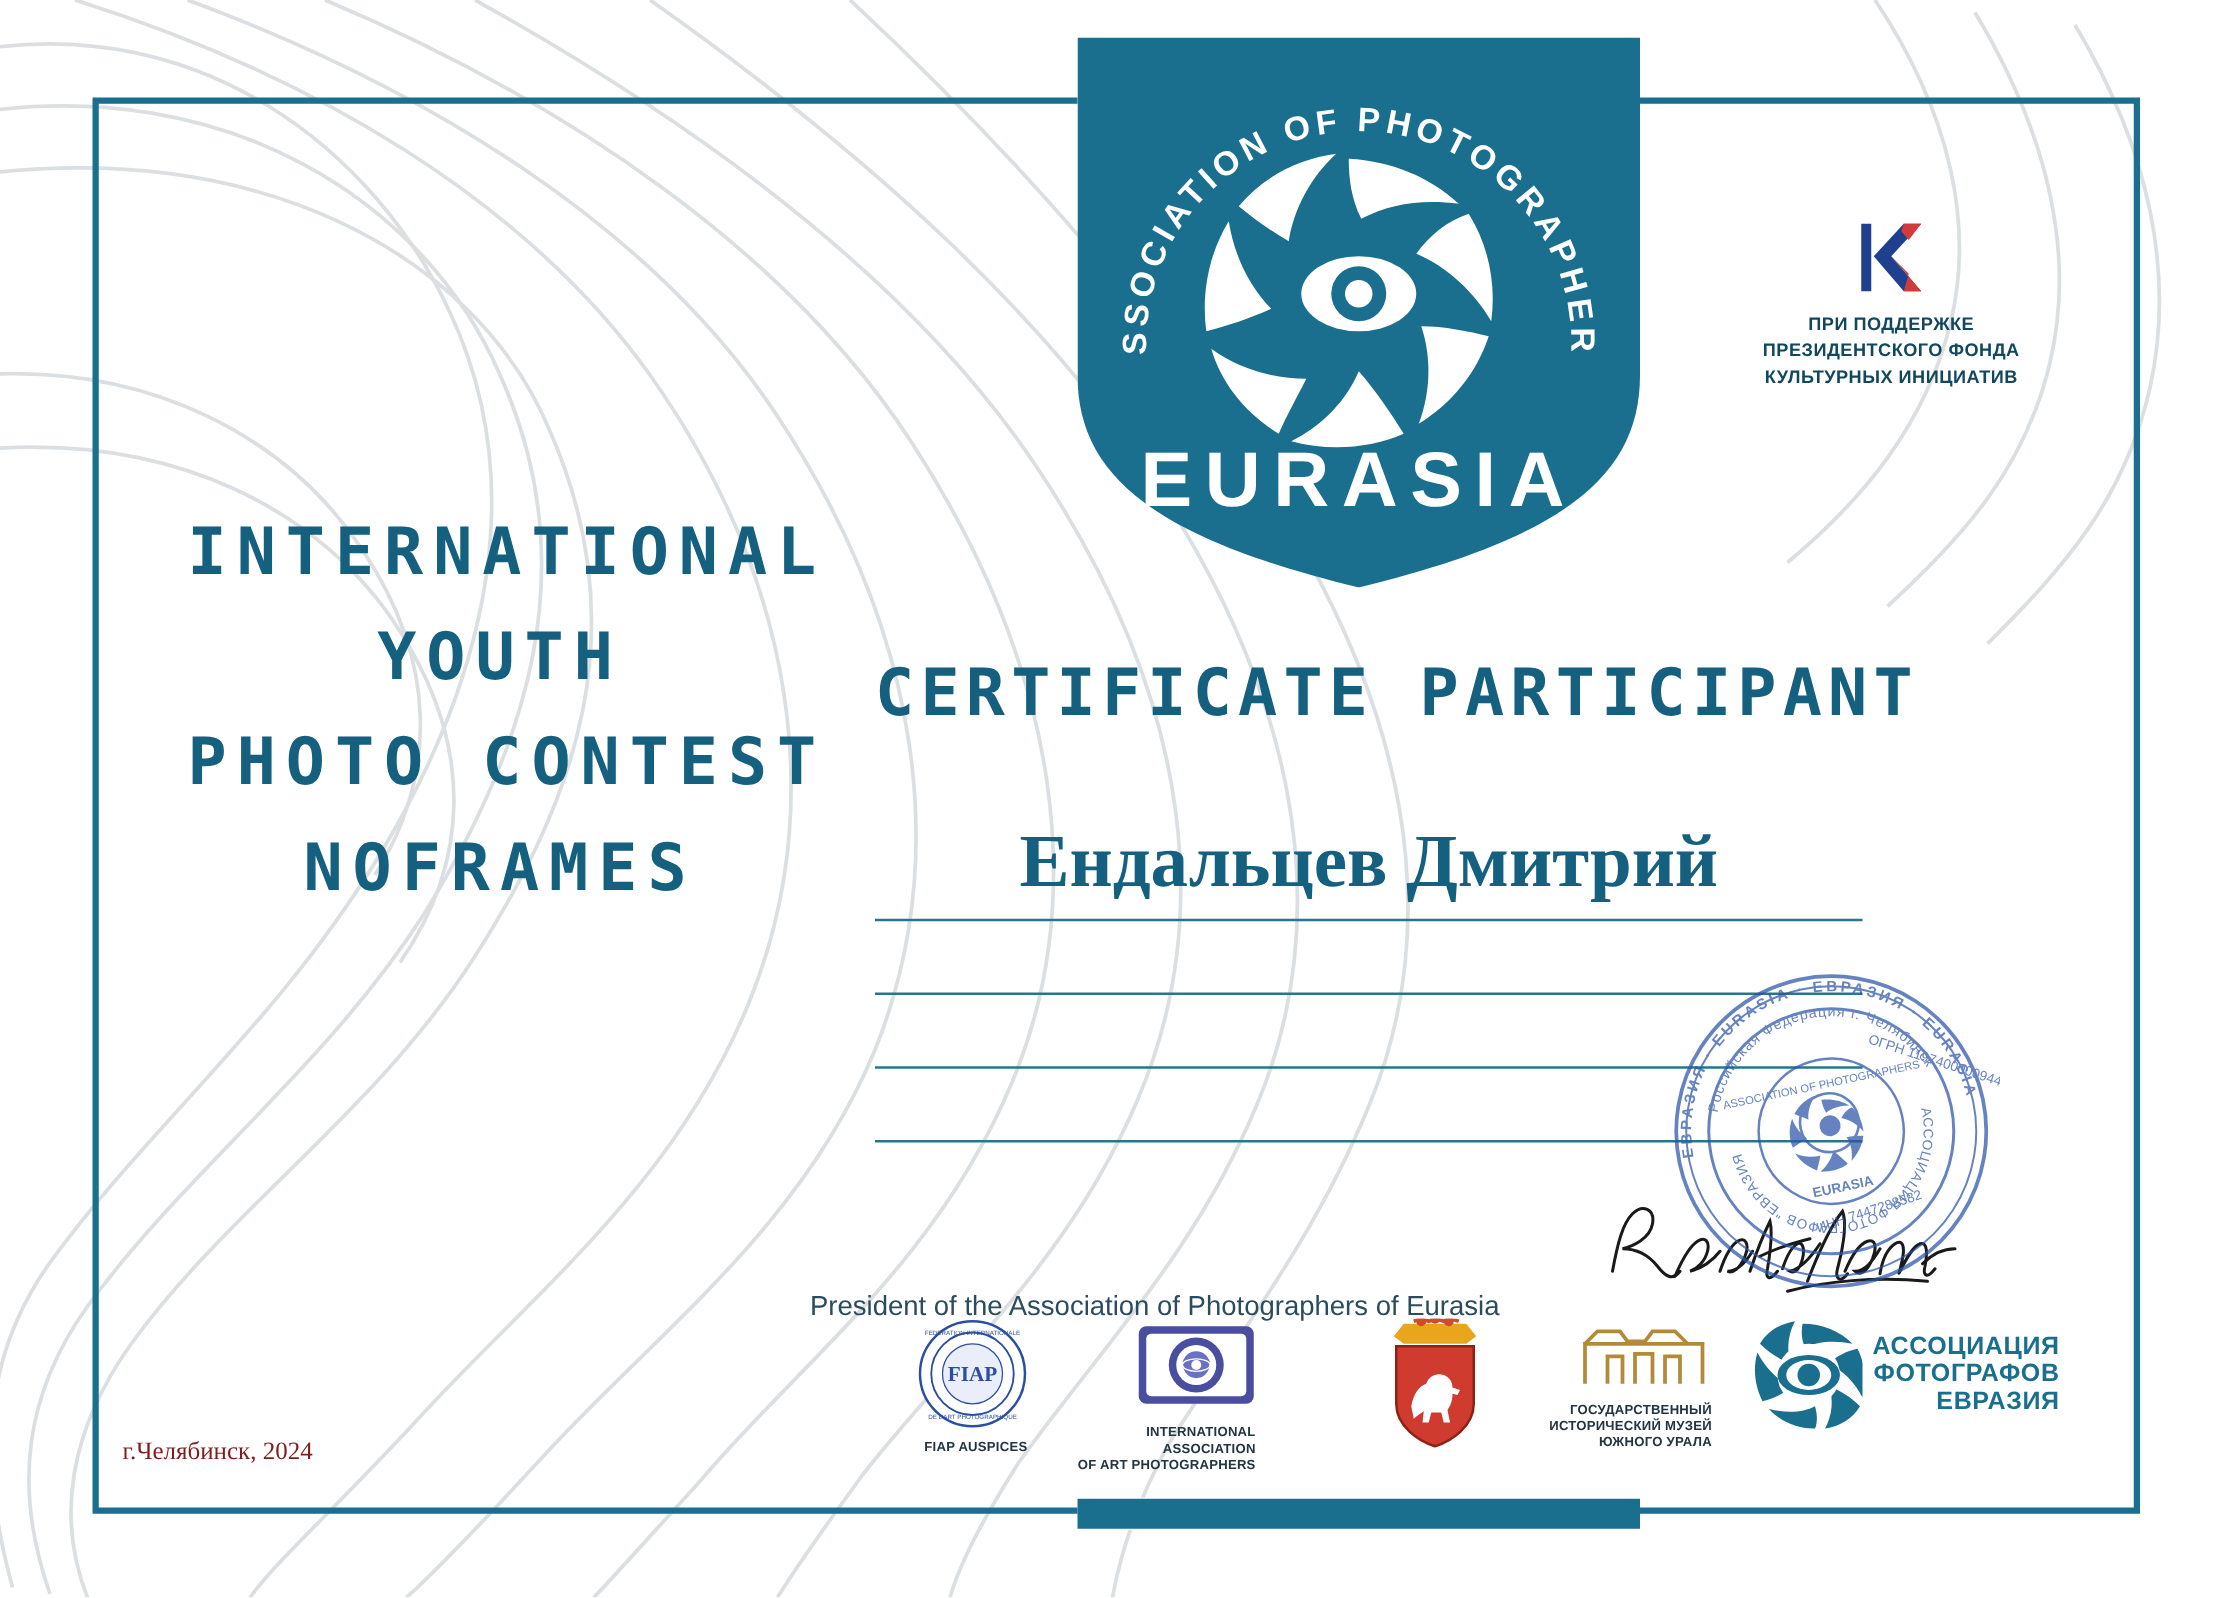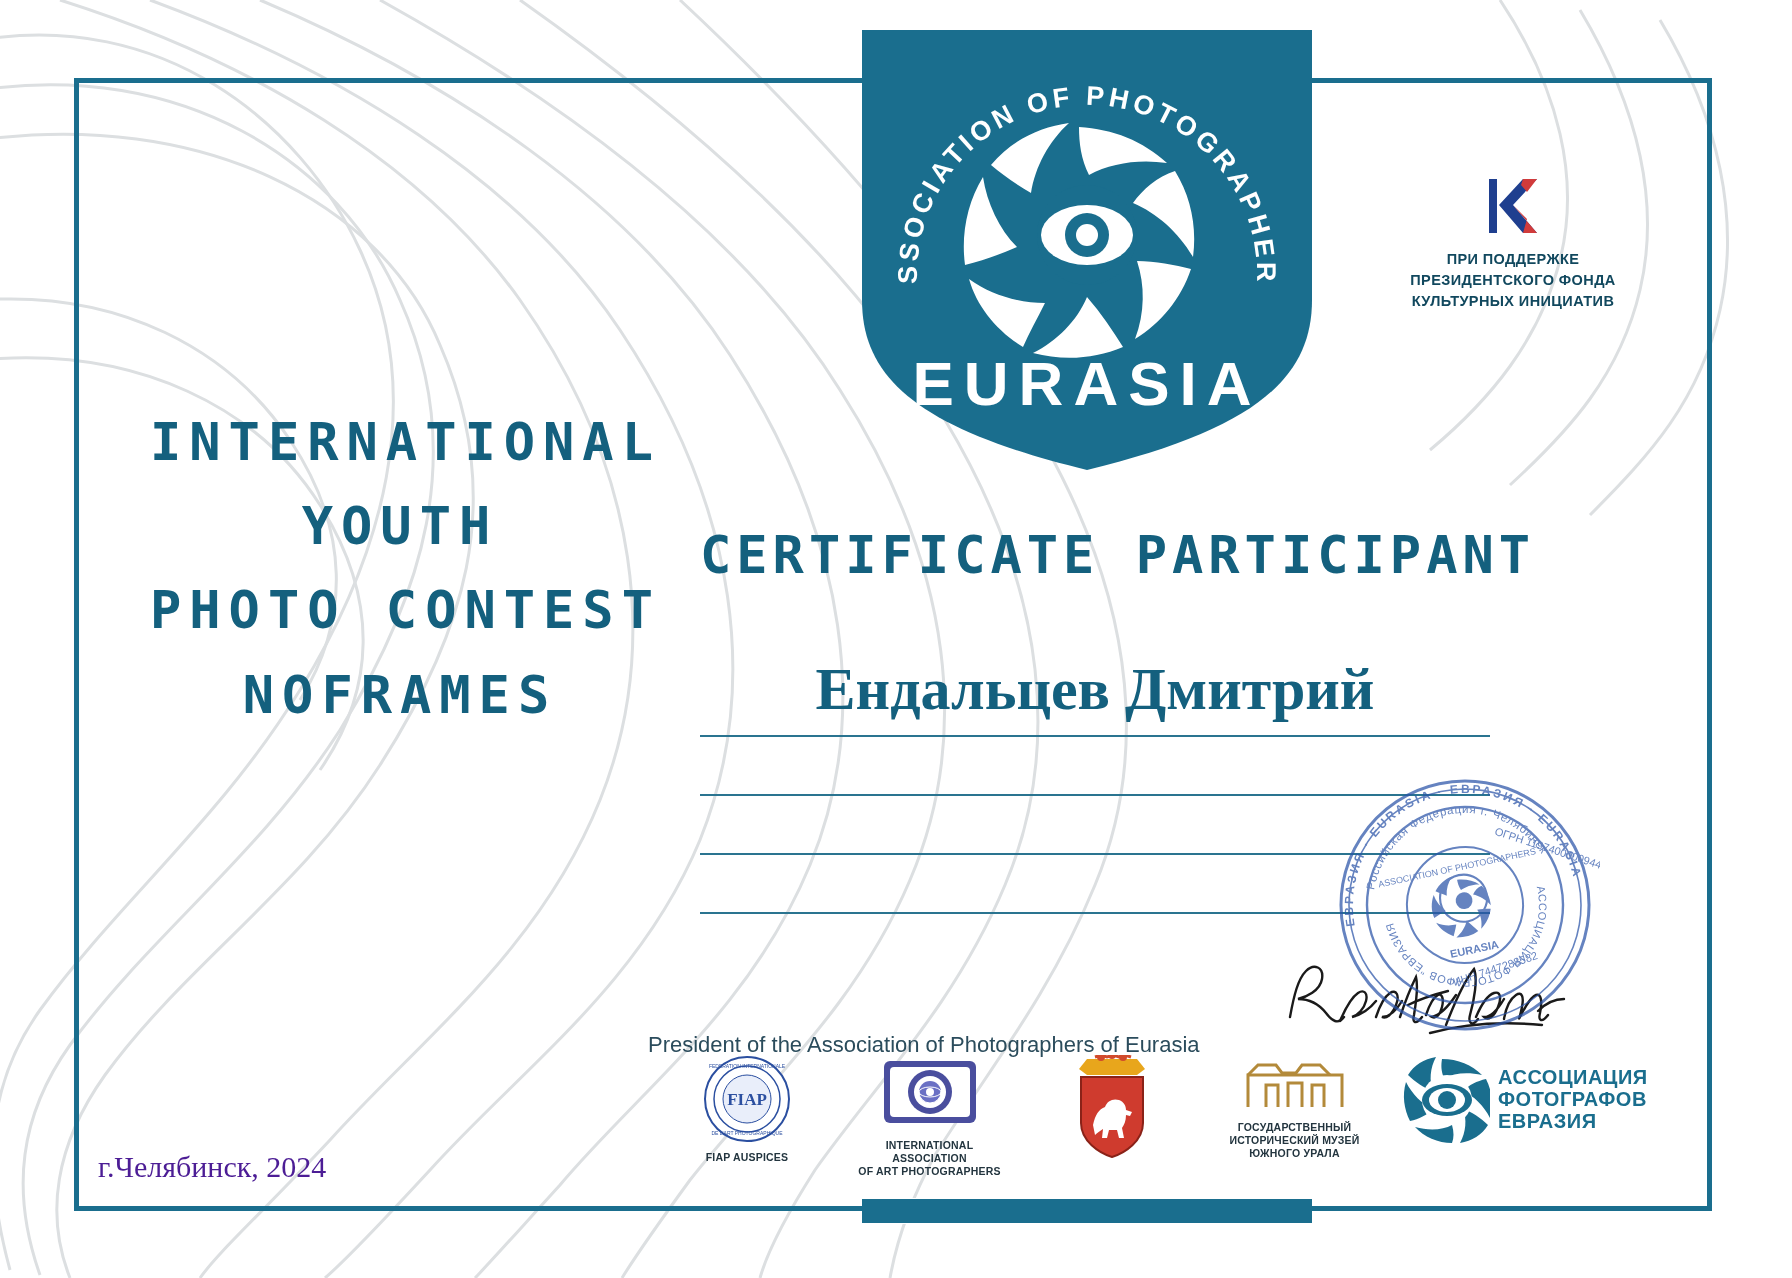--- a/index.html
+++ b/index.html
@@ -121,22 +121,22 @@
     font-size: 52px;
     letter-spacing: 8px;
     line-height: 1.62;
     white-space: nowrap;
   }
 
   .city-year {
     position: absolute;
     left: 98px;
     top: 1150px;
-    font-size: 30px;
-    color: #4c1d95;
+    font-size: 20px;
+    color: #7f1d1d;
     font-family: "Liberation Serif", serif;
     z-index: 6;
   }
 
   
   .main-title {
     position: absolute;
     left: 700px;
     top: 525px;
     width: 790px;
@@ -226,38 +226,38 @@
     left: 672px;
     top: 1055px;
     width: 990px;
     height: 130px;
     z-index: 6;
     display: flex;
     align-items: flex-start;
     justify-content: space-between;
   }
   .logo-item {
-    text-align: center;
+    text-align: right;
     width: 150px;
   }
   .logo-caption {
     font-size: 10.5px;
     font-weight: bold;
     color: #23353f;
     line-height: 1.25;
     margin-top: 4px;
     white-space: pre-line;
     letter-spacing: 0.2px;
   }
   .ap-eurasia-caption {
     font-size: 20px;
     font-weight: bold;
     color: #1a6e8e;
     line-height: 1.1;
-    text-align: left;
+    text-align: right;
     white-space: pre-line;
     letter-spacing: 0.5px;
   }
   .ap-eurasia {
     display: flex;
     align-items: center;
     gap: 8px;
     width: 260px;
   }
 </style>

